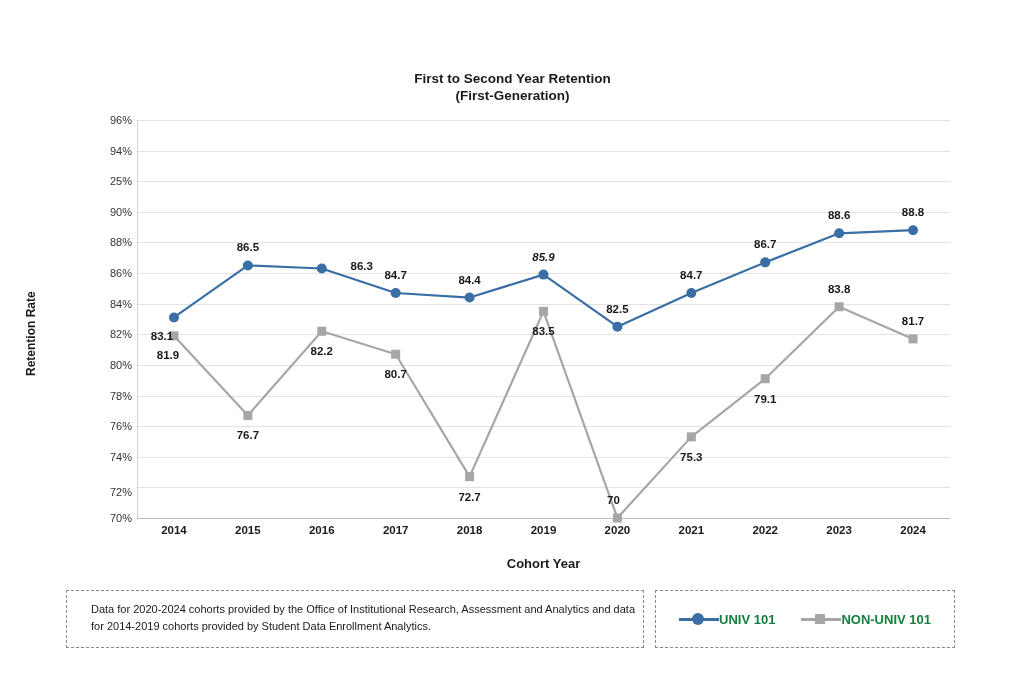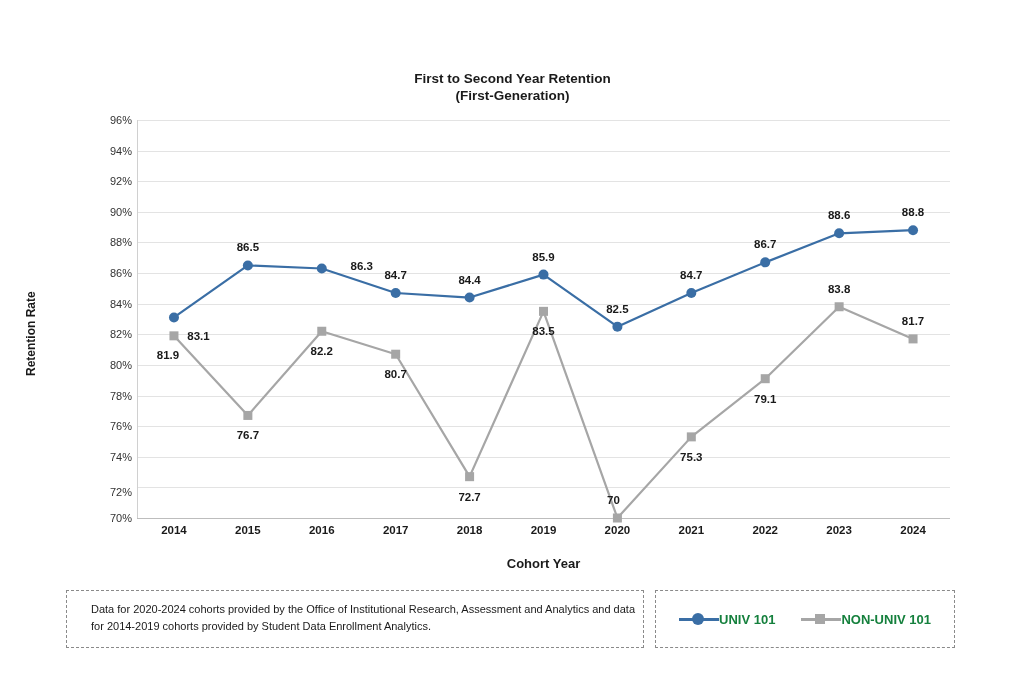--- a/index.html
+++ b/index.html
@@ -218,21 +218,21 @@
       <div class="ytick" style="top: 372px;">72%</div>
       <div class="ytick" style="top: 336.769px;">74%</div>
       <div class="ytick" style="top: 306.154px;">76%</div>
       <div class="ytick" style="top: 275.538px;">78%</div>
       <div class="ytick" style="top: 244.923px;">80%</div>
       <div class="ytick" style="top: 214.308px;">82%</div>
       <div class="ytick" style="top: 183.692px;">84%</div>
       <div class="ytick" style="top: 153.077px;">86%</div>
       <div class="ytick" style="top: 122.462px;">88%</div>
       <div class="ytick" style="top: 91.8462px;">90%</div>
-      <div class="ytick" style="top: 61.2308px;">92%</div>
+      <div class="ytick" style="top: 61.2308px;">25%</div>
       <div class="ytick" style="top: 30.6154px;">94%</div>
       <div class="ytick" style="top: 0px;">96%</div>
     </div>
 
   <div class="plot" id="plot">
     <div id="gridlines">
         <div class="gridline" style="top: 398px;"></div>
         <div class="gridline" style="top: 367.385px;"></div>
         <div class="gridline" style="top: 336.769px;"></div>
         <div class="gridline" style="top: 306.154px;"></div>
@@ -269,26 +269,26 @@
         <circle cx="258.6818181818182" cy="172.97692307692304" r="5" fill="#3a6ea5"></circle>
         <circle cx="332.59090909090907" cy="177.56923076923067" r="5" fill="#3a6ea5"></circle>
         <circle cx="406.5" cy="154.6076923076922" r="5" fill="#3a6ea5"></circle>
         <circle cx="480.4090909090909" cy="206.65384615384616" r="5" fill="#3a6ea5"></circle>
         <circle cx="554.3181818181818" cy="172.97692307692304" r="5" fill="#3a6ea5"></circle>
         <circle cx="628.2272727272727" cy="142.3615384615384" r="5" fill="#3a6ea5"></circle>
         <circle cx="702.1363636363636" cy="113.27692307692314" r="5" fill="#3a6ea5"></circle>
         <circle cx="776.0454545454545" cy="110.21538461538466" r="5" fill="#3a6ea5"></circle>
       </svg>
     <div id="dlabels">
-        <div class="dlabel" style="left: 48px; top: 216.469px; padding-left: 27px;">83.1</div>
+        <div class="dlabel" style="left: 25px; top: 216.469px;">83.1</div>
         <div class="dlabel" style="left: 110.864px; top: 127.423px;">86.5</div>
         <div class="dlabel" style="left: 184.773px; top: 146px; margin-left: 40px;">86.3</div>
         <div class="dlabel" style="left: 258.682px; top: 154.977px;">84.7</div>
         <div class="dlabel" style="left: 332.591px; top: 159.569px;">84.4</div>
-        <div class="dlabel" style="left: 406.5px; top: 136.608px;">85.9</div>
+        <div class="dlabel" style="left: 406.5px; top: 136.608px; font-style: italic;">85.9</div>
         <div class="dlabel" style="left: 480.409px; top: 188.654px; text-align: center;">82.5</div>
         <div class="dlabel" style="left: 554.318px; top: 154.977px;">84.7</div>
         <div class="dlabel" style="left: 628.227px; top: 124.362px;">86.7</div>
         <div class="dlabel" style="left: 702.136px; top: 95.2769px;">88.6</div>
         <div class="dlabel" style="left: 776.045px; top: 92.2154px;">88.8</div>
         <div class="dlabel" style="left: 30.9545px; top: 234.838px;">81.9</div>
         <div class="dlabel" style="left: 110.864px; top: 315.438px;">76.7</div>
         <div class="dlabel" style="left: 184.773px; top: 231.246px;">82.2</div>
         <div class="dlabel" style="left: 258.682px; top: 254.208px;">80.7</div>
         <div class="dlabel" style="left: 332.591px; top: 376.669px;">72.7</div>

